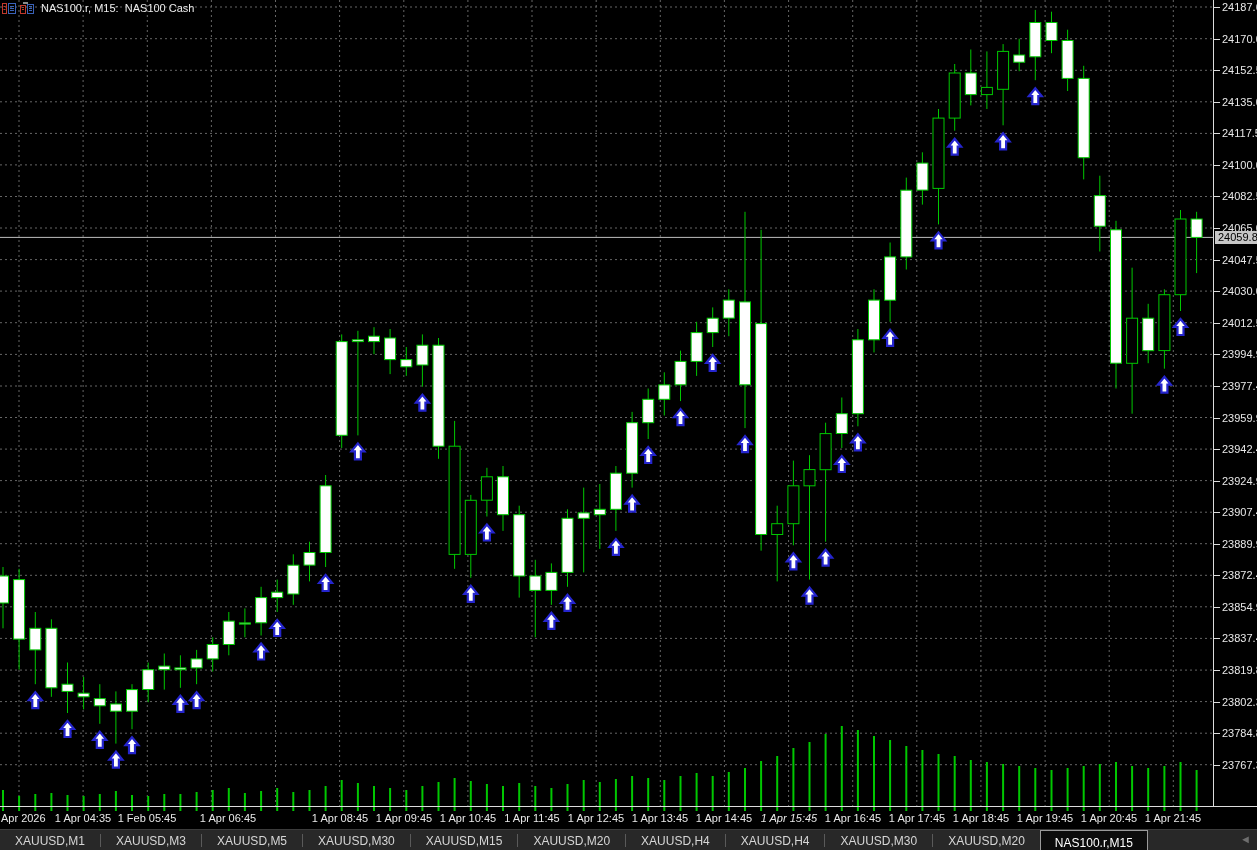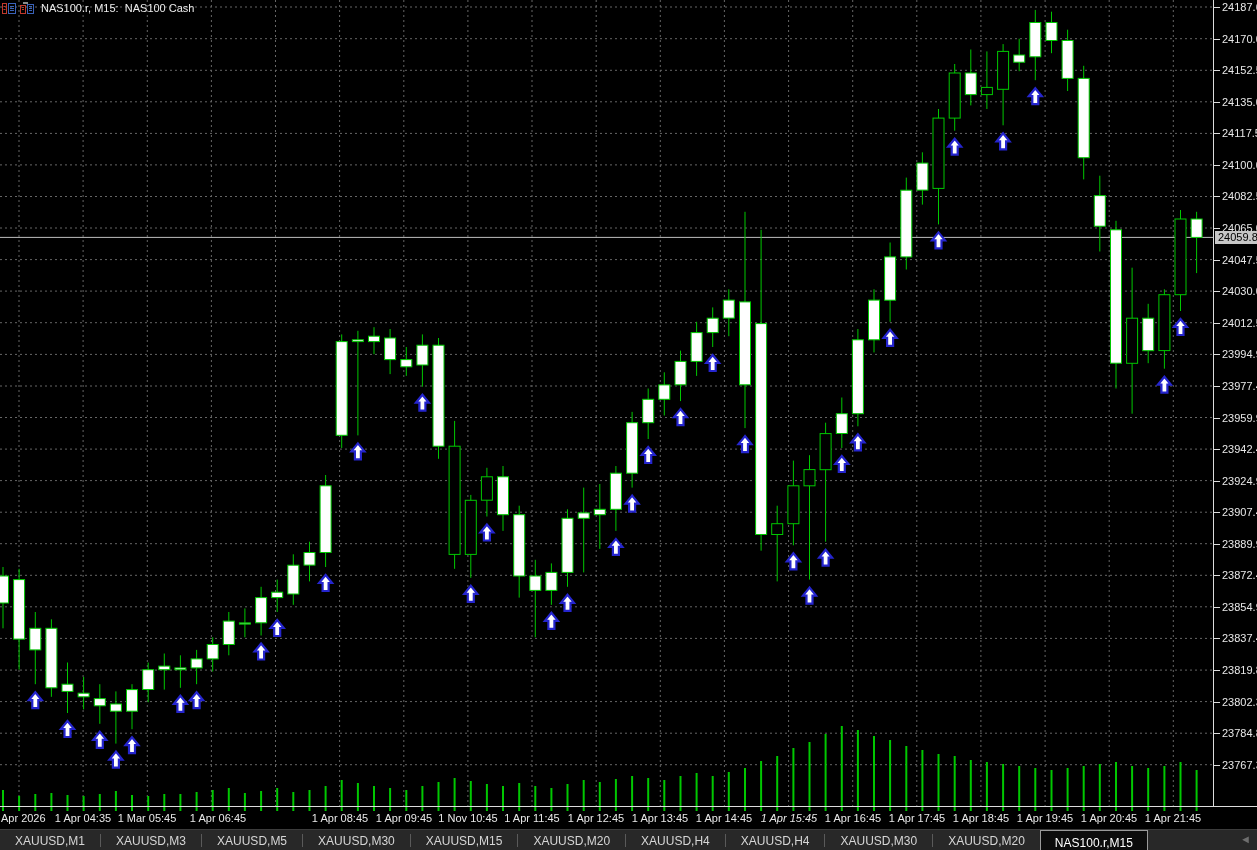--- a/index.html
+++ b/index.html
@@ -698,26 +698,26 @@
         <line class="ttick" x1="1099.8" y1="0" x2="1099.8" y2="4"></line>
         <line class="ttick" x1="1116.0" y1="0" x2="1116.0" y2="4"></line>
         <line class="ttick" x1="1132.1" y1="0" x2="1132.1" y2="4"></line>
         <line class="ttick" x1="1148.2" y1="0" x2="1148.2" y2="4"></line>
         <line class="ttick" x1="1164.4" y1="0" x2="1164.4" y2="4"></line>
         <line class="ttick" x1="1180.5" y1="0" x2="1180.5" y2="4"></line>
         <line class="ttick" x1="1196.6" y1="0" x2="1196.6" y2="4"></line>
       </svg>
   <div class="tlabel" style="left: 19px;">1 Apr 2026</div>
       <div class="tlabel" style="left: 83px;">1 Apr 04:35</div>
-      <div class="tlabel" style="left: 147px;">1 Mar 05:45</div>
-      <div class="tlabel" style="left: 218px;">1 Apr 06:45</div>
+      <div class="tlabel" style="left: 147px;">1 Feb 05:45</div>
+      <div class="tlabel" style="left: 228px;">1 Apr 06:45</div>
       <div class="tlabel" style="left: 276px; margin-top: 24px;">1 Apr 07:45</div>
       <div class="tlabel" style="left: 340px;">1 Apr 08:45</div>
       <div class="tlabel" style="left: 404px;">1 Apr 09:45</div>
-      <div class="tlabel" style="left: 468px;">1 Nov 10:45</div>
+      <div class="tlabel" style="left: 468px;">1 Apr 10:45</div>
       <div class="tlabel" style="left: 532px;">1 Apr 11:45</div>
       <div class="tlabel" style="left: 596px;">1 Apr 12:45</div>
       <div class="tlabel" style="left: 660px;">1 Apr 13:45</div>
       <div class="tlabel" style="left: 724px;">1 Apr 14:45</div>
       <div class="tlabel" style="left: 789px; font-style: italic;">1 Apr 15:45</div>
       <div class="tlabel" style="left: 853px;">1 Apr 16:45</div>
       <div class="tlabel" style="left: 917px;">1 Apr 17:45</div>
       <div class="tlabel" style="left: 981px;">1 Apr 18:45</div>
       <div class="tlabel" style="left: 1045px;">1 Apr 19:45</div>
       <div class="tlabel" style="left: 1109px;">1 Apr 20:45</div>

